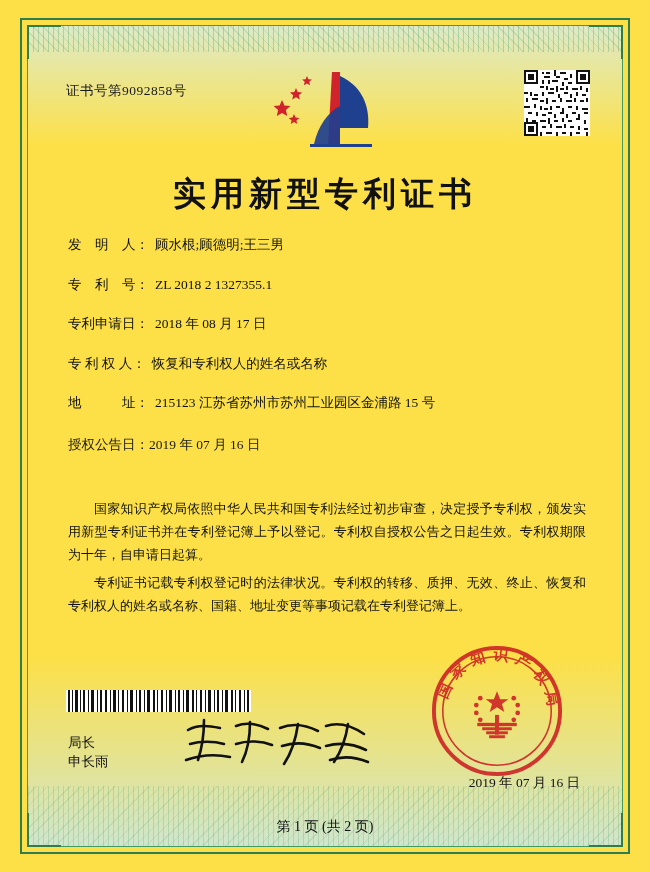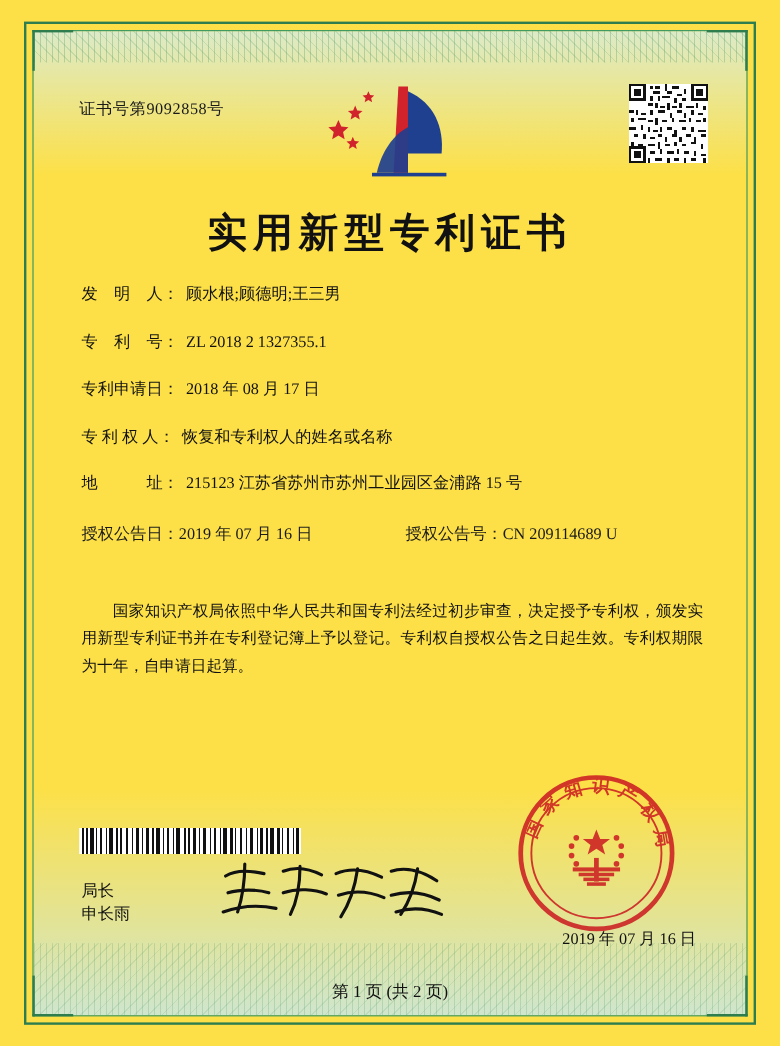--- a/index.html
+++ b/index.html
@@ -361,28 +361,26 @@
         <span class="lbl">专 利 权 人：</span><span class="val">恢复和专利权人的姓名或名称</span>
       </div>
       <div class="field">
         <span class="lbl">地　　　址：</span><span class="val">215123  江苏省苏州市苏州工业园区金浦路 15 号</span>
       </div>
 
       <div class="field-row">
         <div class="left">
           <span class="lbl">授权公告日：</span><span class="val">2019 年 07 月 16 日</span>
         </div>
-        <div class="right">
-          <span class="lbl">授权公告号：</span><span class="val">CN 209114689 U</span>
-        </div>
       </div>
     </div>
 
     <div class="paras">
       <p>国家知识产权局依照中华人民共和国专利法经过初步审查，决定授予专利权，颁发实用新型专利证书并在专利登记簿上予以登记。专利权自授权公告之日起生效。专利权期限为十年，自申请日起算。</p>
+      <p>专利证书记载专利权登记时的法律状况。专利权的转移、质押、无效、终止、恢复和专利权人的姓名或名称、国籍、地址变更等事项记载在专利登记簿上。</p>
     </div>
 
     <svg class="barcode" viewBox="0 0 185 22" shape-rendering="crispEdges">
       <rect width="185" height="22" fill="#ffffff"></rect>
       <g fill="#111111">
         <rect x="2" y="0" width="2" height="22"></rect>
           <rect x="6" y="0" width="1" height="22"></rect>
         <rect x="9" y="0" width="3" height="22"></rect>
           <rect x="14" y="0" width="1" height="22"></rect>
         <rect x="17" y="0" width="2" height="22"></rect>

